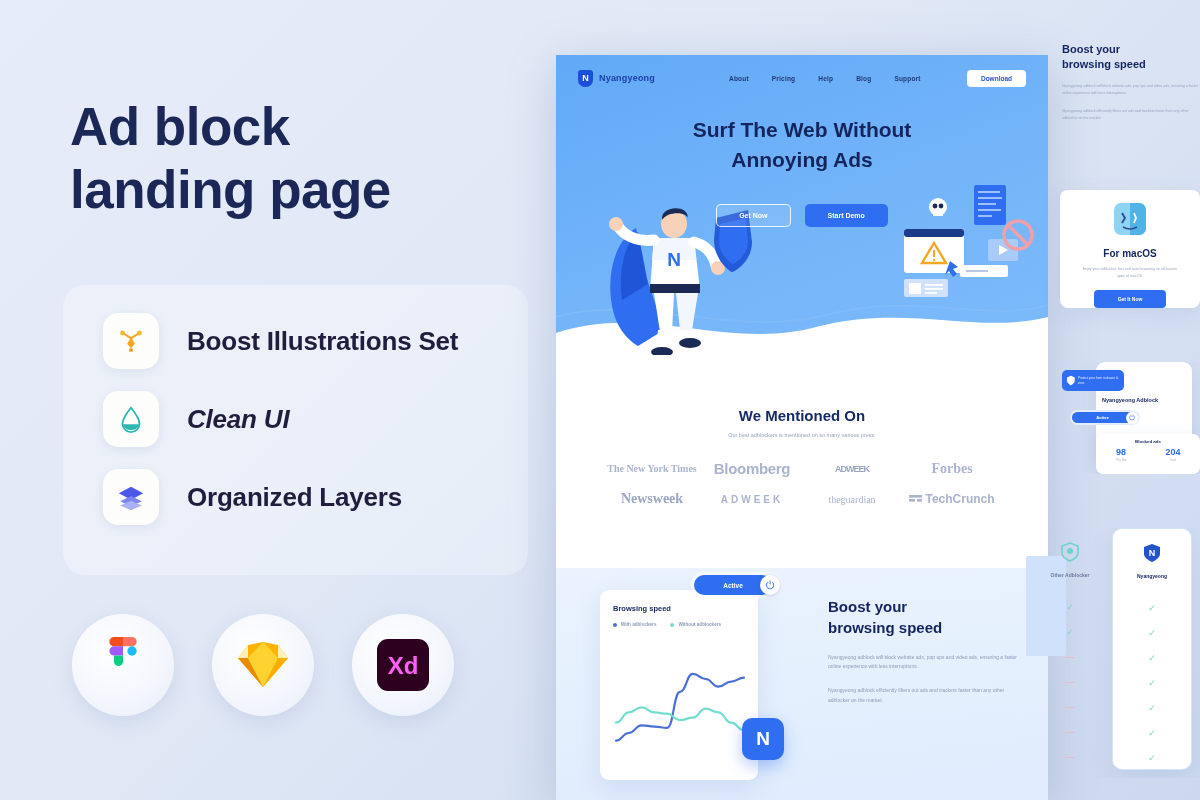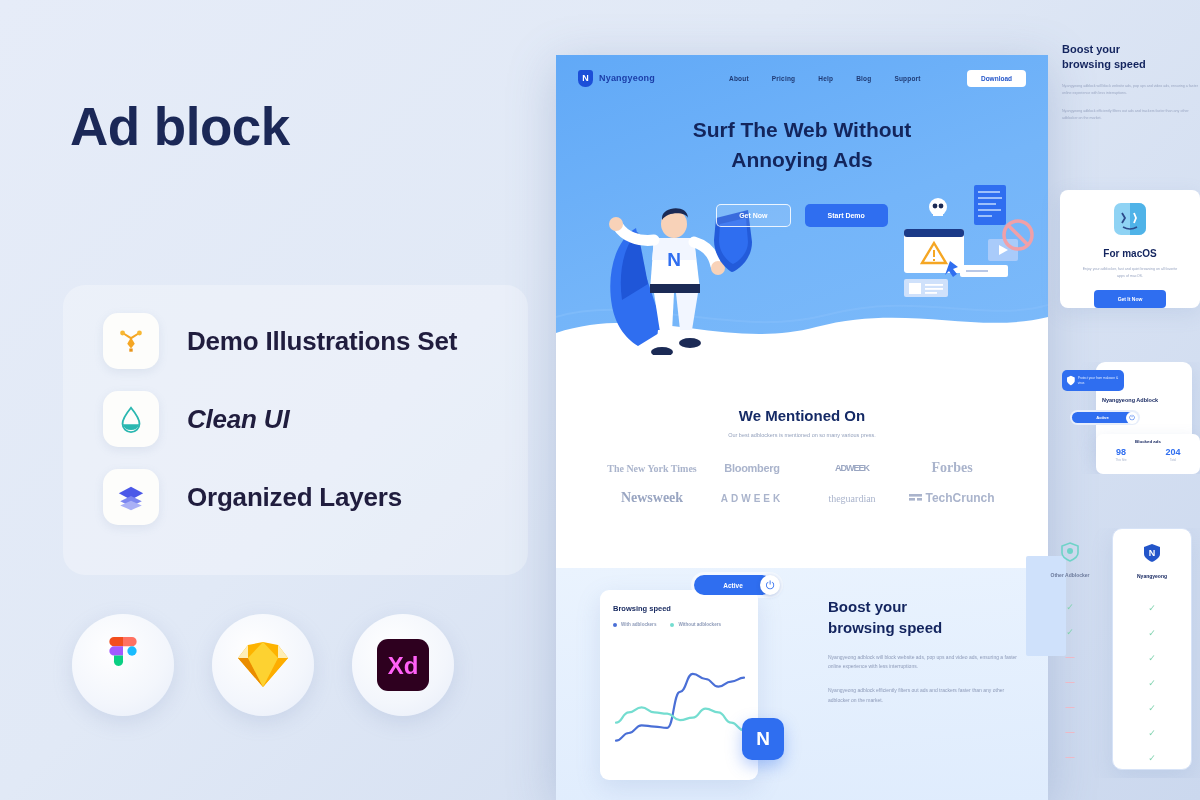--- a/index.html
+++ b/index.html
@@ -104,21 +104,21 @@
   .mention { padding:52px 16px 0; text-align:center; background:#fff; }
   .mention-h2 { font-size:15px; font-weight:bold; color:#152a66; }
   .mention-sub { font-size:5.5px; color:#95a2bd; margin-top:8px; }
   .press-grid {
     margin:22px auto 7px; width:400px;
     display:grid; grid-template-columns:repeat(4,1fr); row-gap:14px;
     align-items:center; justify-items:center;
   }
   .press { color:#aab4cc; white-space:nowrap; }
   .p-nyt { font-family:"Liberation Serif",serif; font-size:10px; font-weight:bold; }
-  .p-bloom { font-size:11px; font-weight:bold; letter-spacing:-0.3px; }
+  .p-bloom { font-size:15px; font-weight:bold; letter-spacing:-0.3px; }
   .p-adweek { font-size:9px; font-weight:bold; letter-spacing:-1px; color:#9aa6c2; }
   .p-forbes { font-family:"Liberation Serif",serif; font-size:14px; font-weight:bold; }
   .p-newsweek { font-family:"Liberation Serif",serif; font-size:14px; font-weight:bold; color:#9aa6c2; }
   .p-wired { font-size:10px; font-weight:bold; letter-spacing:3px; }
   .p-guardian { font-family:"Liberation Serif",serif; font-size:10px; }
   .p-techcrunch { font-size:12px; font-weight:bold; display:flex; align-items:center; gap:3px;text-align:right; }
 
   
   .boost-band {
     position:absolute; left:0; bottom:0; width:100%; height:232px;
@@ -244,35 +244,36 @@
     background:#cfe1fb; border-radius:2px;
   }
 </style>
 </head>
 <body>
 
 <div class="left-panel">
 
   <div class="promo-title">
     <span class="line">Ad block</span>
+    <span class="line">landing page</span>
   </div>
 
   <div class="features-card">
 
     <div class="feature-row r0">
       <span class="feature-icon">
         <svg width="30" height="30" viewBox="0 0 32 32">
           <path d="M8 8 L16 13 L24 8" stroke="#f5a623" stroke-width="2.2" fill="none"></path>
           <circle cx="7" cy="7.5" r="2.6" fill="#f7b733"></circle>
           <circle cx="25" cy="7.5" r="2.6" fill="#f7b733"></circle>
           <path d="M16 12 L20 19 L16 24 L12 19 Z" fill="#f5a623"></path>
           <rect x="14.2" y="24" width="3.6" height="3.4" fill="#e8941a"></rect>
         </svg>
       </span>
-      <span class="feature-label">Demo Illustrations Set</span>
+      <span class="feature-label">Boost Illustrations Set</span>
     </div>
 
     <div class="feature-row r1">
       <span class="feature-icon">
         <svg width="30" height="30" viewBox="0 0 32 32">
           <path d="M16 4 C16 4 7 15 7 21 a9 9 0 0 0 18 0 C25 15 16 4 16 4 Z" fill="none" stroke="#2ab7b0" stroke-width="2"></path>
           <path d="M7.4 21.5 a9 9 0 0 0 17.2 0 Z" fill="#2ab7b0"></path>
         </svg>
       </span>
       <span class="feature-label">Clean UI</span>

